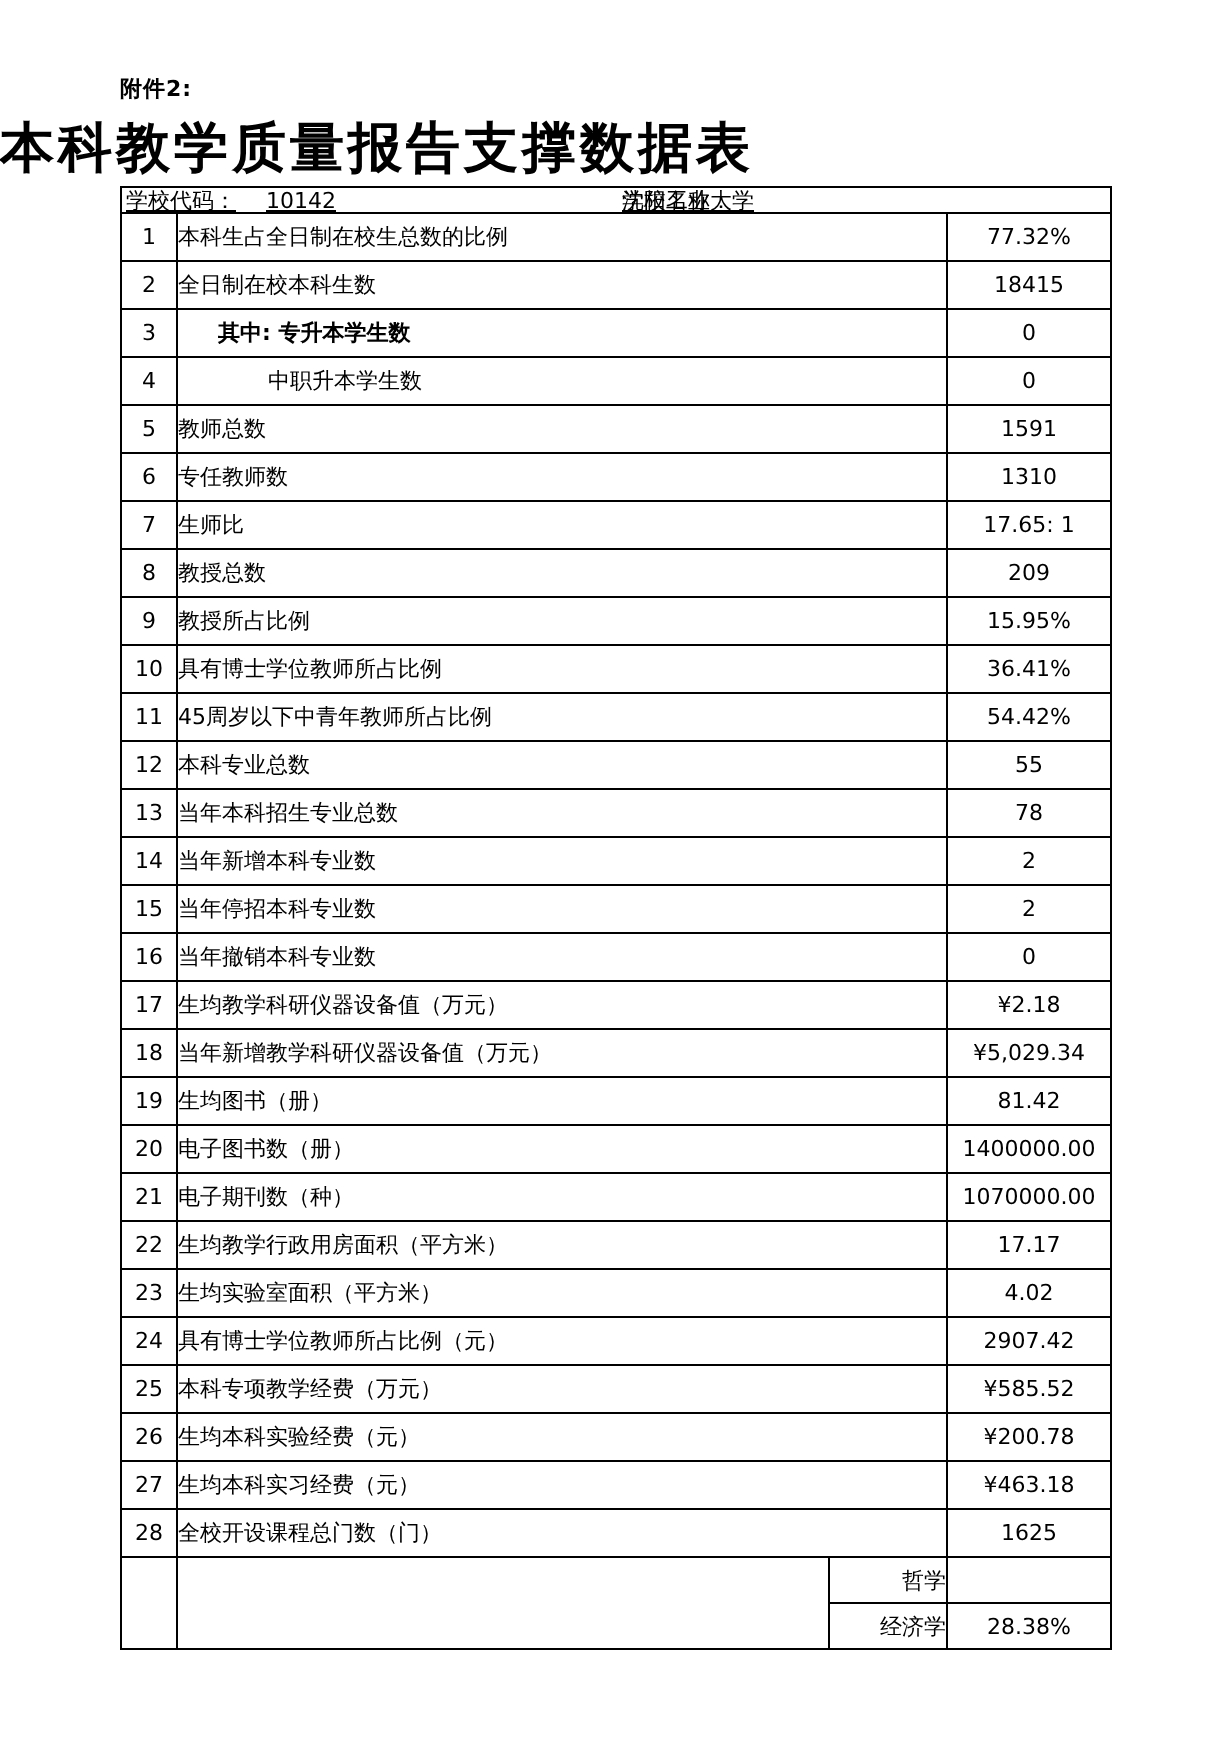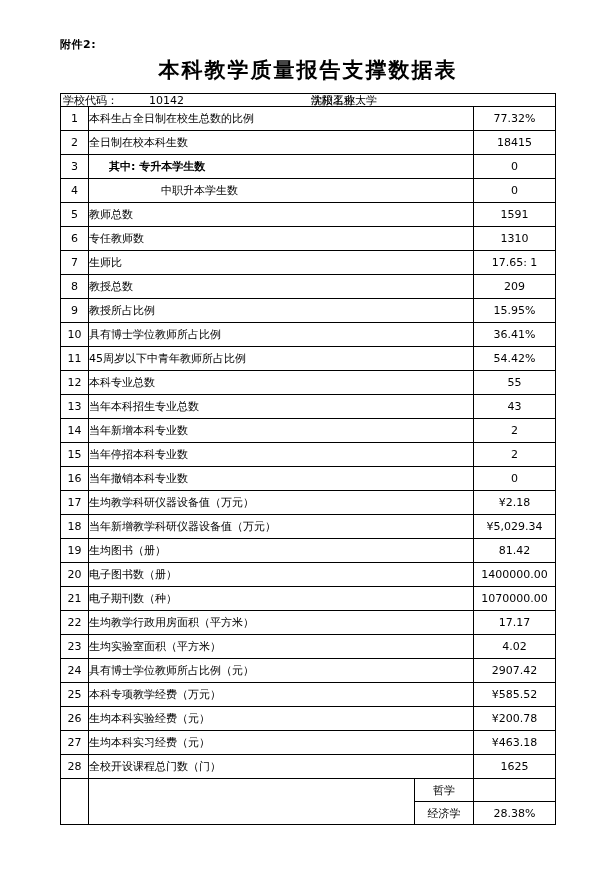--- a/index.html
+++ b/index.html
@@ -24,22 +24,22 @@
     top: 37px;
     font-size: 11px;
     font-weight: bold;
     letter-spacing: 0.5px;
   }
   .title {
     position: absolute;
     left: 0;
     top: 56px;
     width: 616px;
-    text-align: center;
-    font-size: 21px;
+    text-align: left;
+    font-size: 27px;
     font-weight: 600;
     letter-spacing: 2px;
     font-family: "DejaVu Serif", serif;
   }
   table.main {
     position: absolute;
     left: 60px;
     top: 93px;
     width: 495px;
     border-collapse: collapse;
@@ -50,31 +50,31 @@
     font-size: 11px;
     padding: 0;
     vertical-align: middle;
     overflow: hidden;
     white-space: nowrap;
   }
   tr.hdr-row td {
     height: 12px;
     position: relative;
   }
-  .hdr-cell span { position: absolute; top: 0; line-height: 13px; }
+  .hdr-cell span { position: absolute; top: 0; line-height: 13px; text-decoration: underline; }
   .sc-label { left: 2px; }
-  .sc-code  { left: 88px; }
+  .sc-code  { left: 72px; }
   .sn-wrap  { left: 250px; }
   tr.data-row td { height: 23px; }
   tr.subject-row td { height: 22px; }
   td.num  { text-align: center; }
   td.desc { text-align: left; padding-left: 3px; margin-left: 24px; }
   td.desc.ind1 { padding-left: 20px; font-weight: bold; }
-  td.desc.ind2 { padding-left: 72px; }
-  td.subj { text-align: center; padding-left: 3px; }
+  td.desc.ind2 { padding-left: 45px; }
+  td.subj { text-align: right; padding-left: 3px; }
   td.val  { text-align: center; padding-right: 4px; }
   td.cut  { border-bottom: none; }
 </style>
 </head>
 <body>
 
 <div class="page">
   <div class="attachment">附件2:</div>
 
   <div class="title">本科教学质量报告支撑数据表</div>
@@ -154,21 +154,21 @@
           <td class="val">54.42%</td>
         </tr>
         <tr class="data-row">
           <td class="num">12</td>
           <td class="desc" colspan="2">本科专业总数</td>
           <td class="val">55</td>
         </tr>
         <tr class="data-row">
           <td class="num">13</td>
           <td class="desc" colspan="2">当年本科招生专业总数</td>
-          <td class="val">43</td>
+          <td class="val">78</td>
         </tr>
         <tr class="data-row">
           <td class="num">14</td>
           <td class="desc" colspan="2">当年新增本科专业数</td>
           <td class="val">2</td>
         </tr>
         <tr class="data-row">
           <td class="num">15</td>
           <td class="desc" colspan="2">当年停招本科专业数</td>
           <td class="val">2</td>

